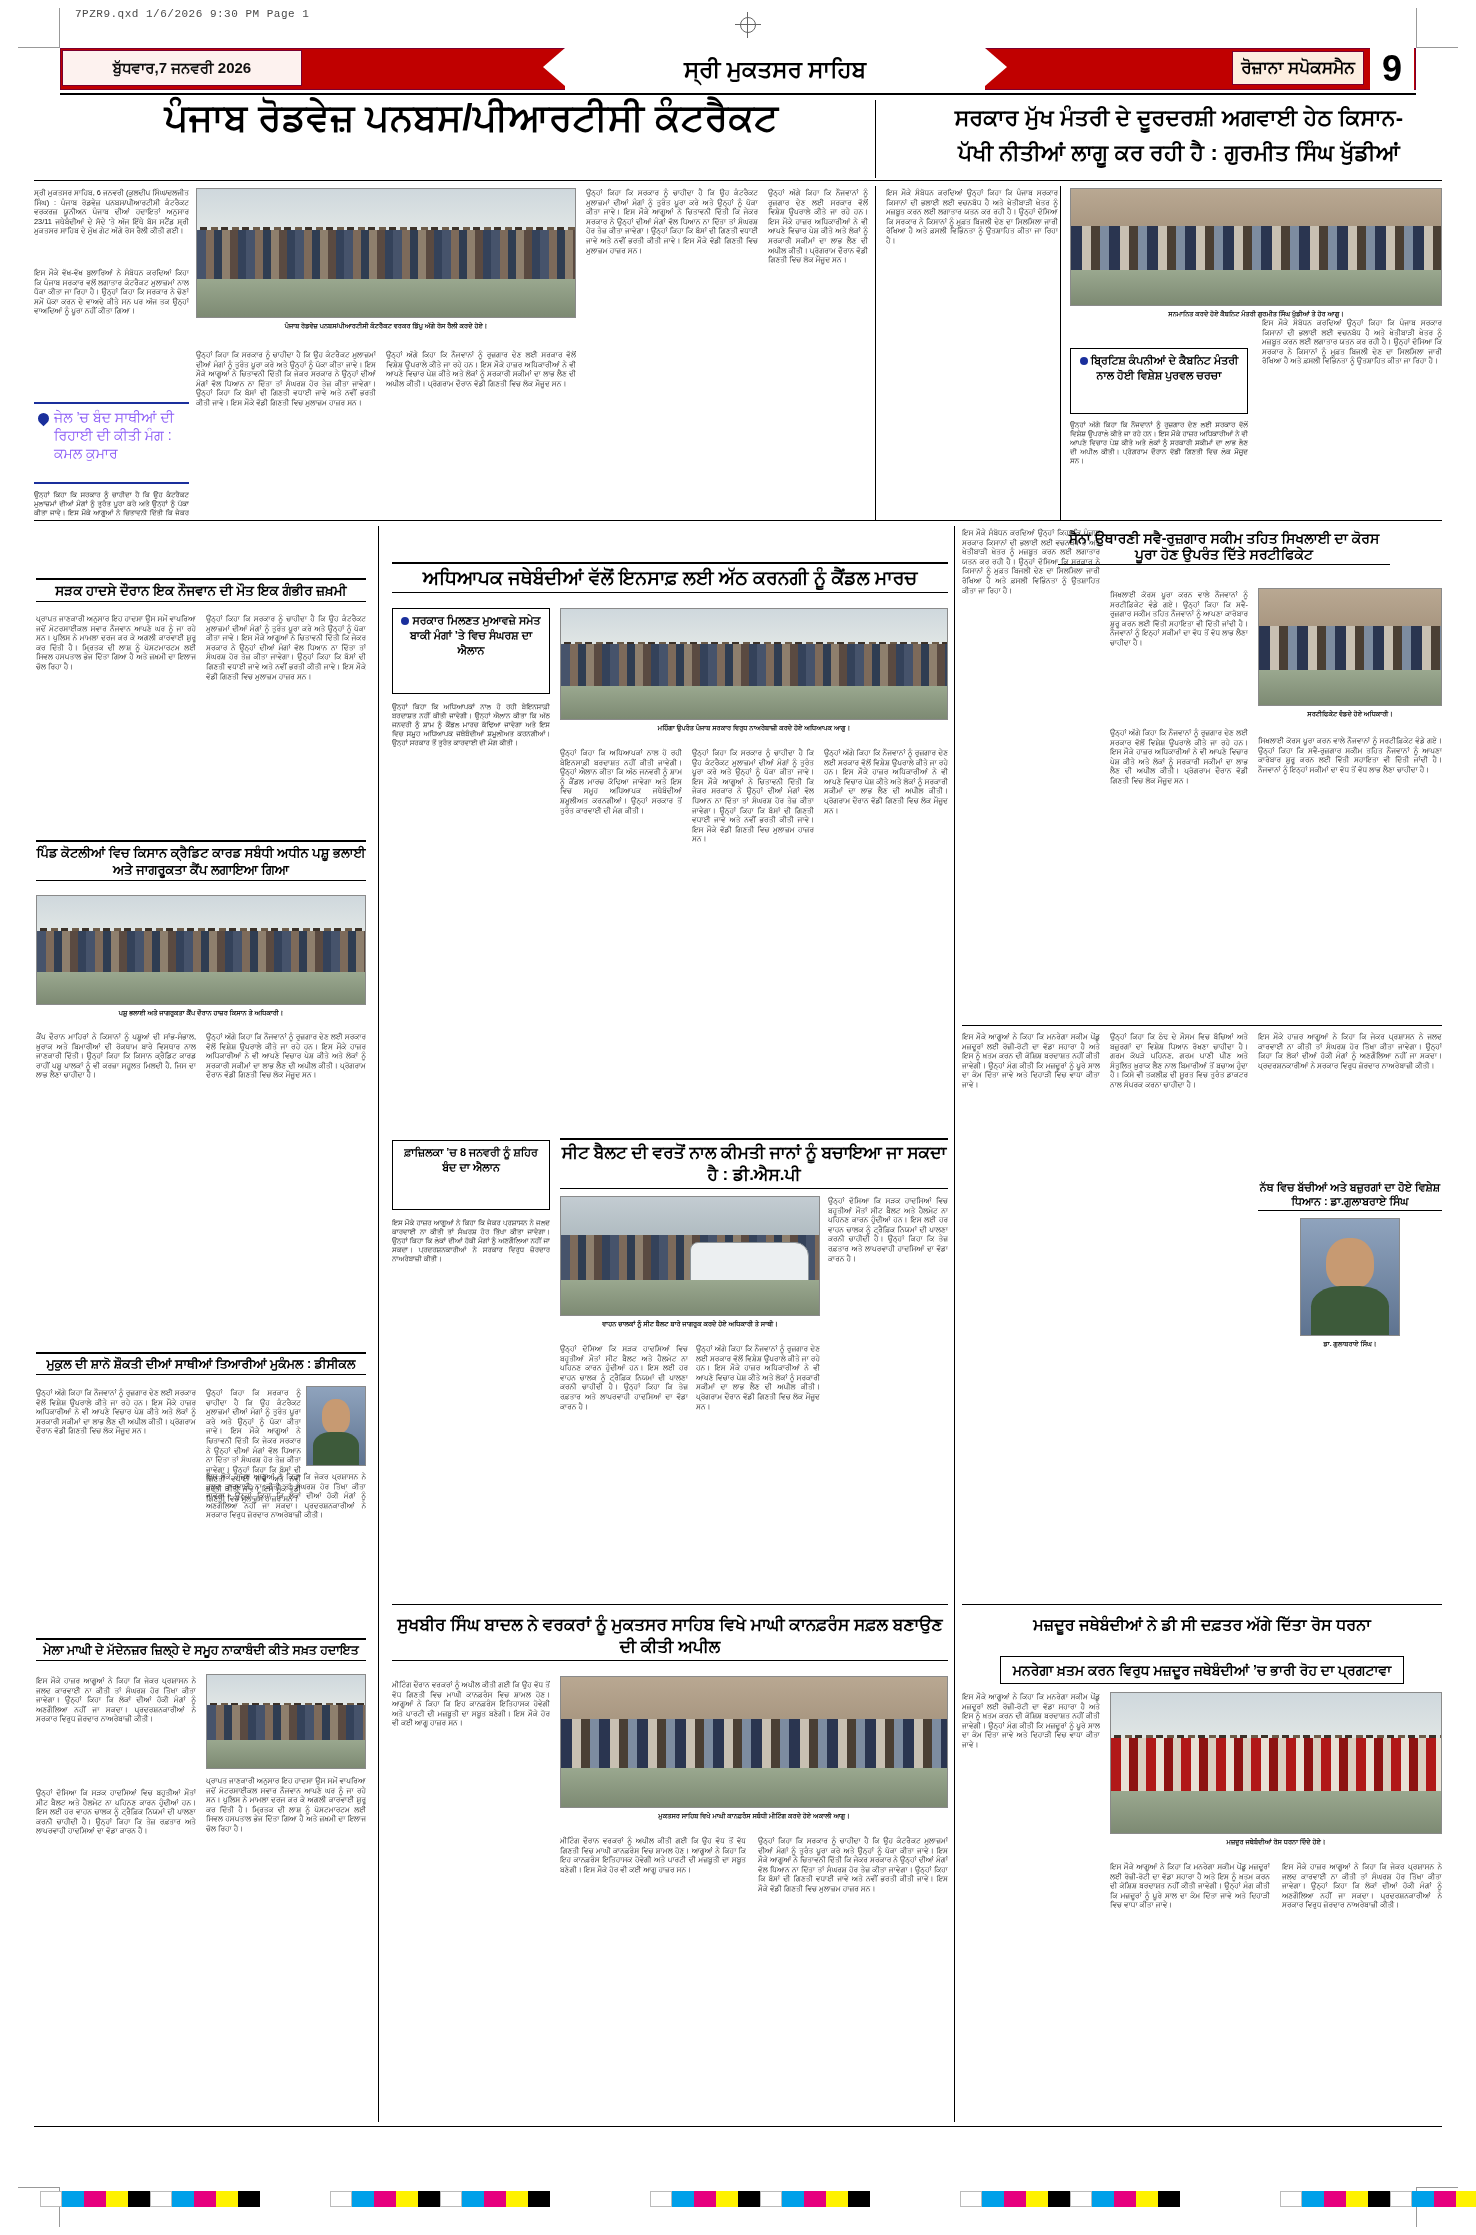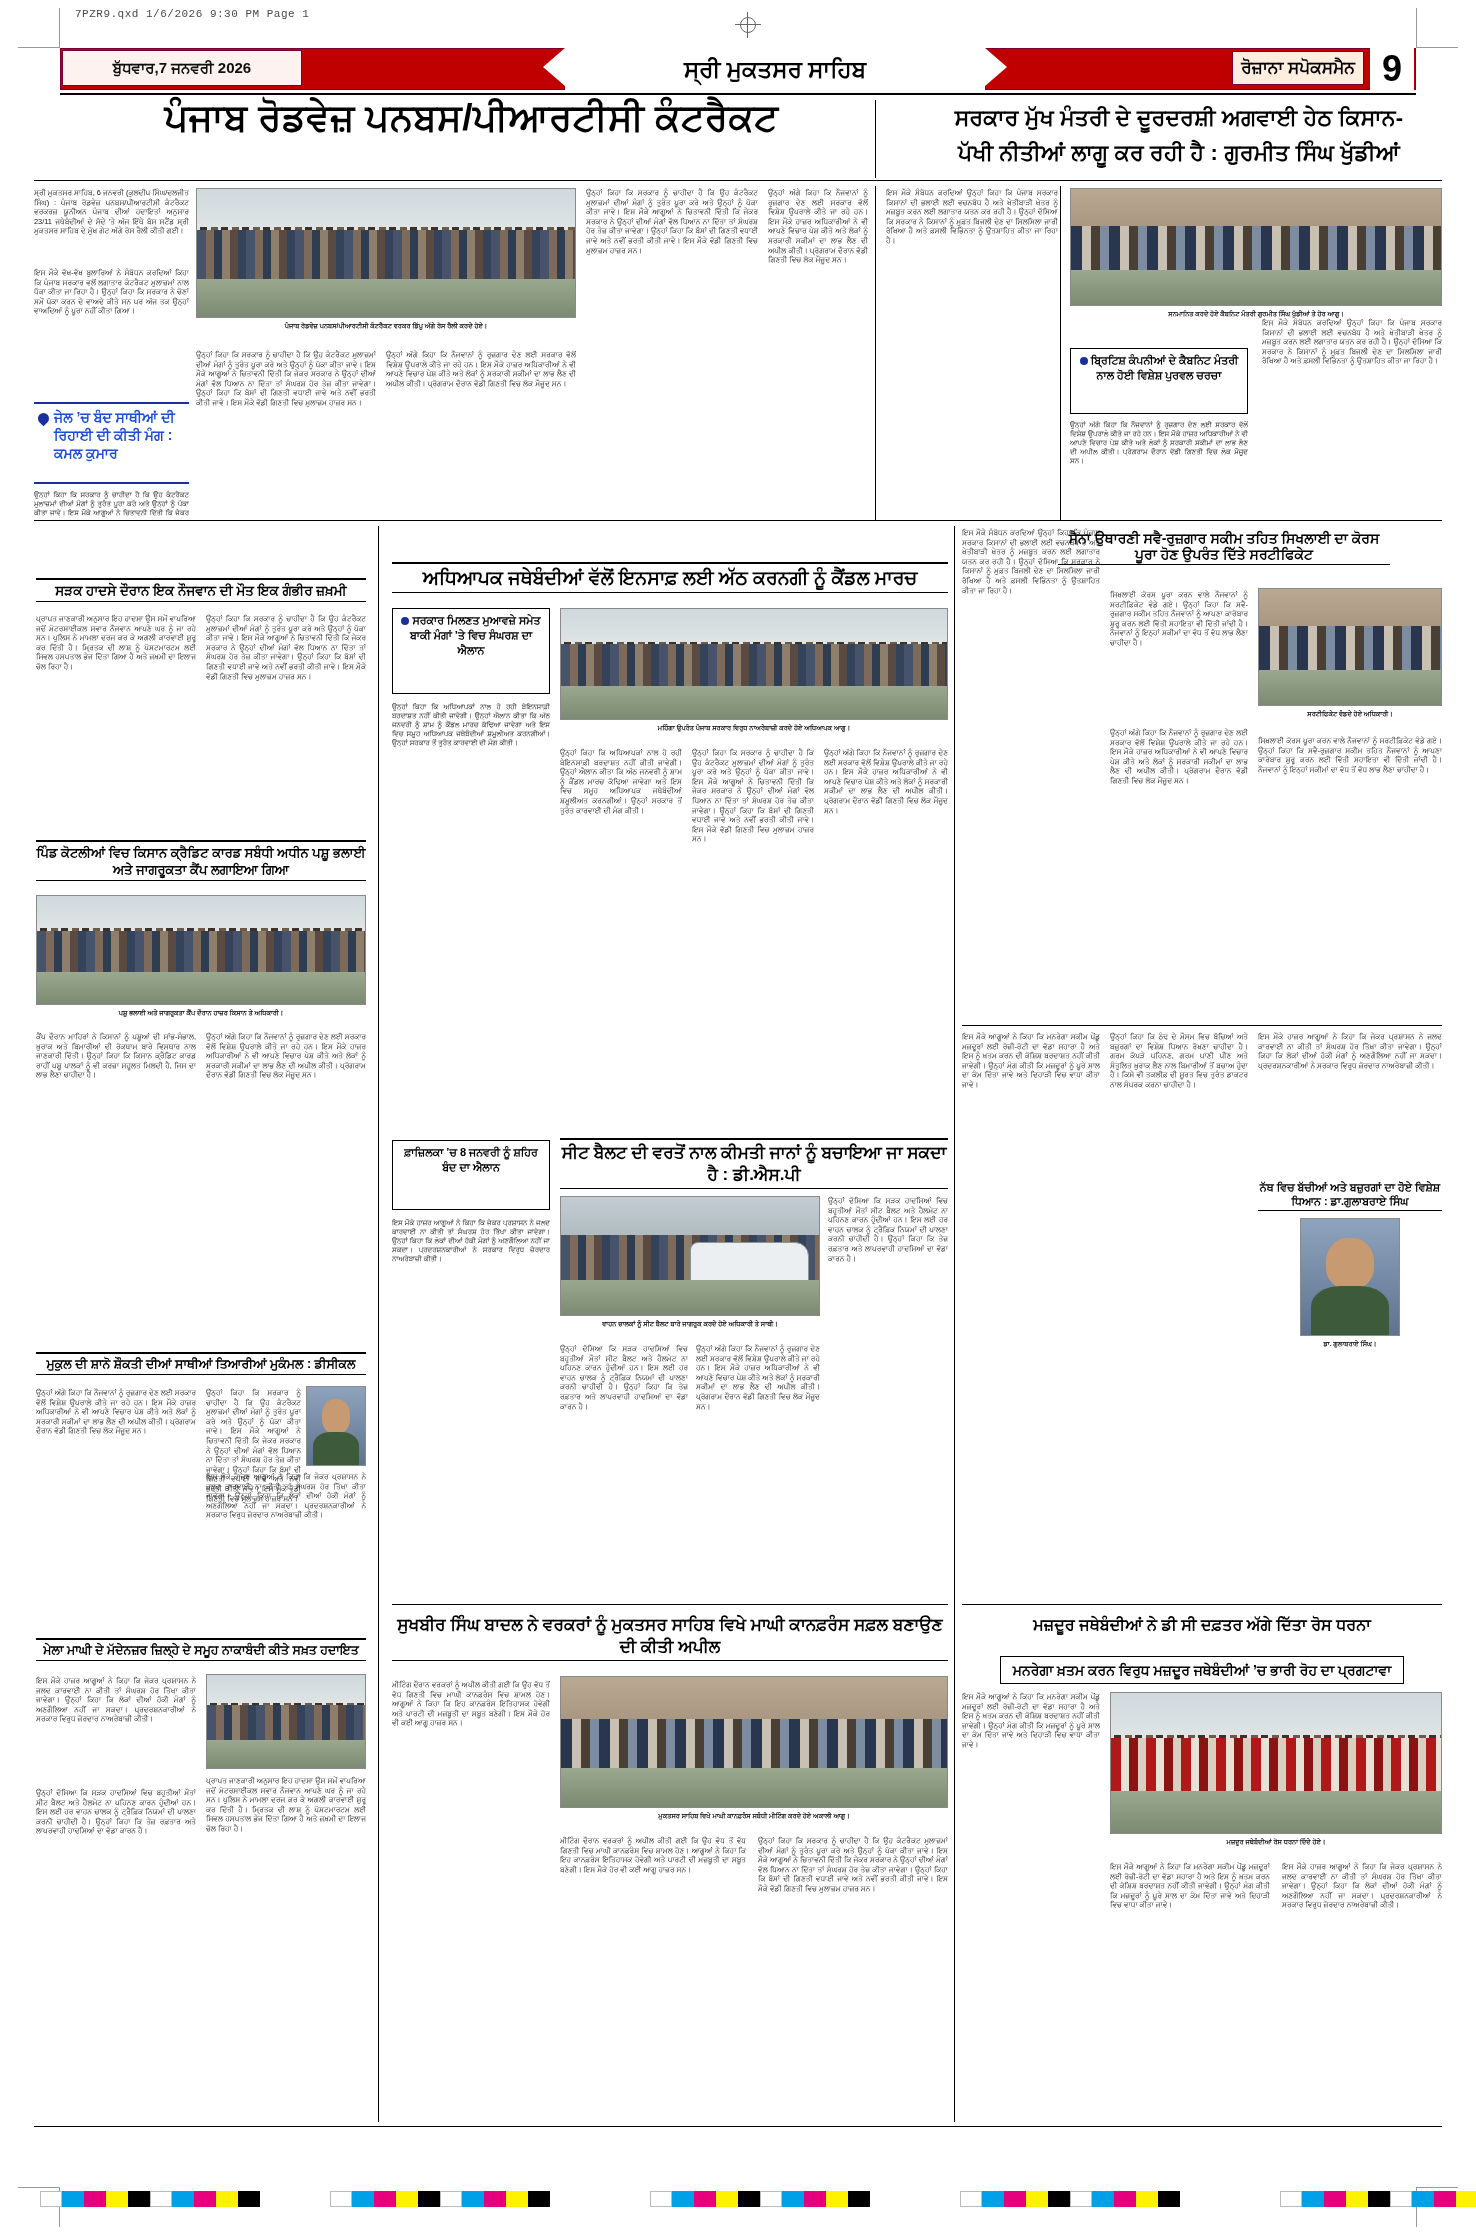--- a/index.html
+++ b/index.html
@@ -148,21 +148,21 @@
     color:#fff; font-weight:bold;
   }
   .bullet-box {
     position:absolute; border-top:2px solid #1a2f9c; border-bottom:2px solid #1a2f9c;
     padding:4px 2px 4px 20px;
   }
   .bullet-box .dot {
     position:absolute; left:4px; top:9px; width:11px; height:11px;
     background:#1a2f9c; border-radius:50% 50% 50% 0; transform:rotate(-45deg);
   }
-  .bullet-box .txt { font-size:14px; line-height:18px; font-weight:bold; color:#1d4ed8; }
+  .bullet-box .txt { font-size:14px; line-height:18px; font-weight:normal; color:#8b5cf6; }
 
   .boxed {
     position:absolute; border:1px solid #000; padding:4px;
   }
   .boxed .bh { font-size:11px; line-height:15px; font-weight:bold; text-align:center; color:#000; }
   .boxed .bdot { display:inline-block; width:8px; height:8px; background:#1a2f9c;
     border-radius:50%; vertical-align:middle; margin-right:3px; }
 
   
   .colorbars { position:absolute; bottom:28px; left:0; width:1476px; height:16px; }

